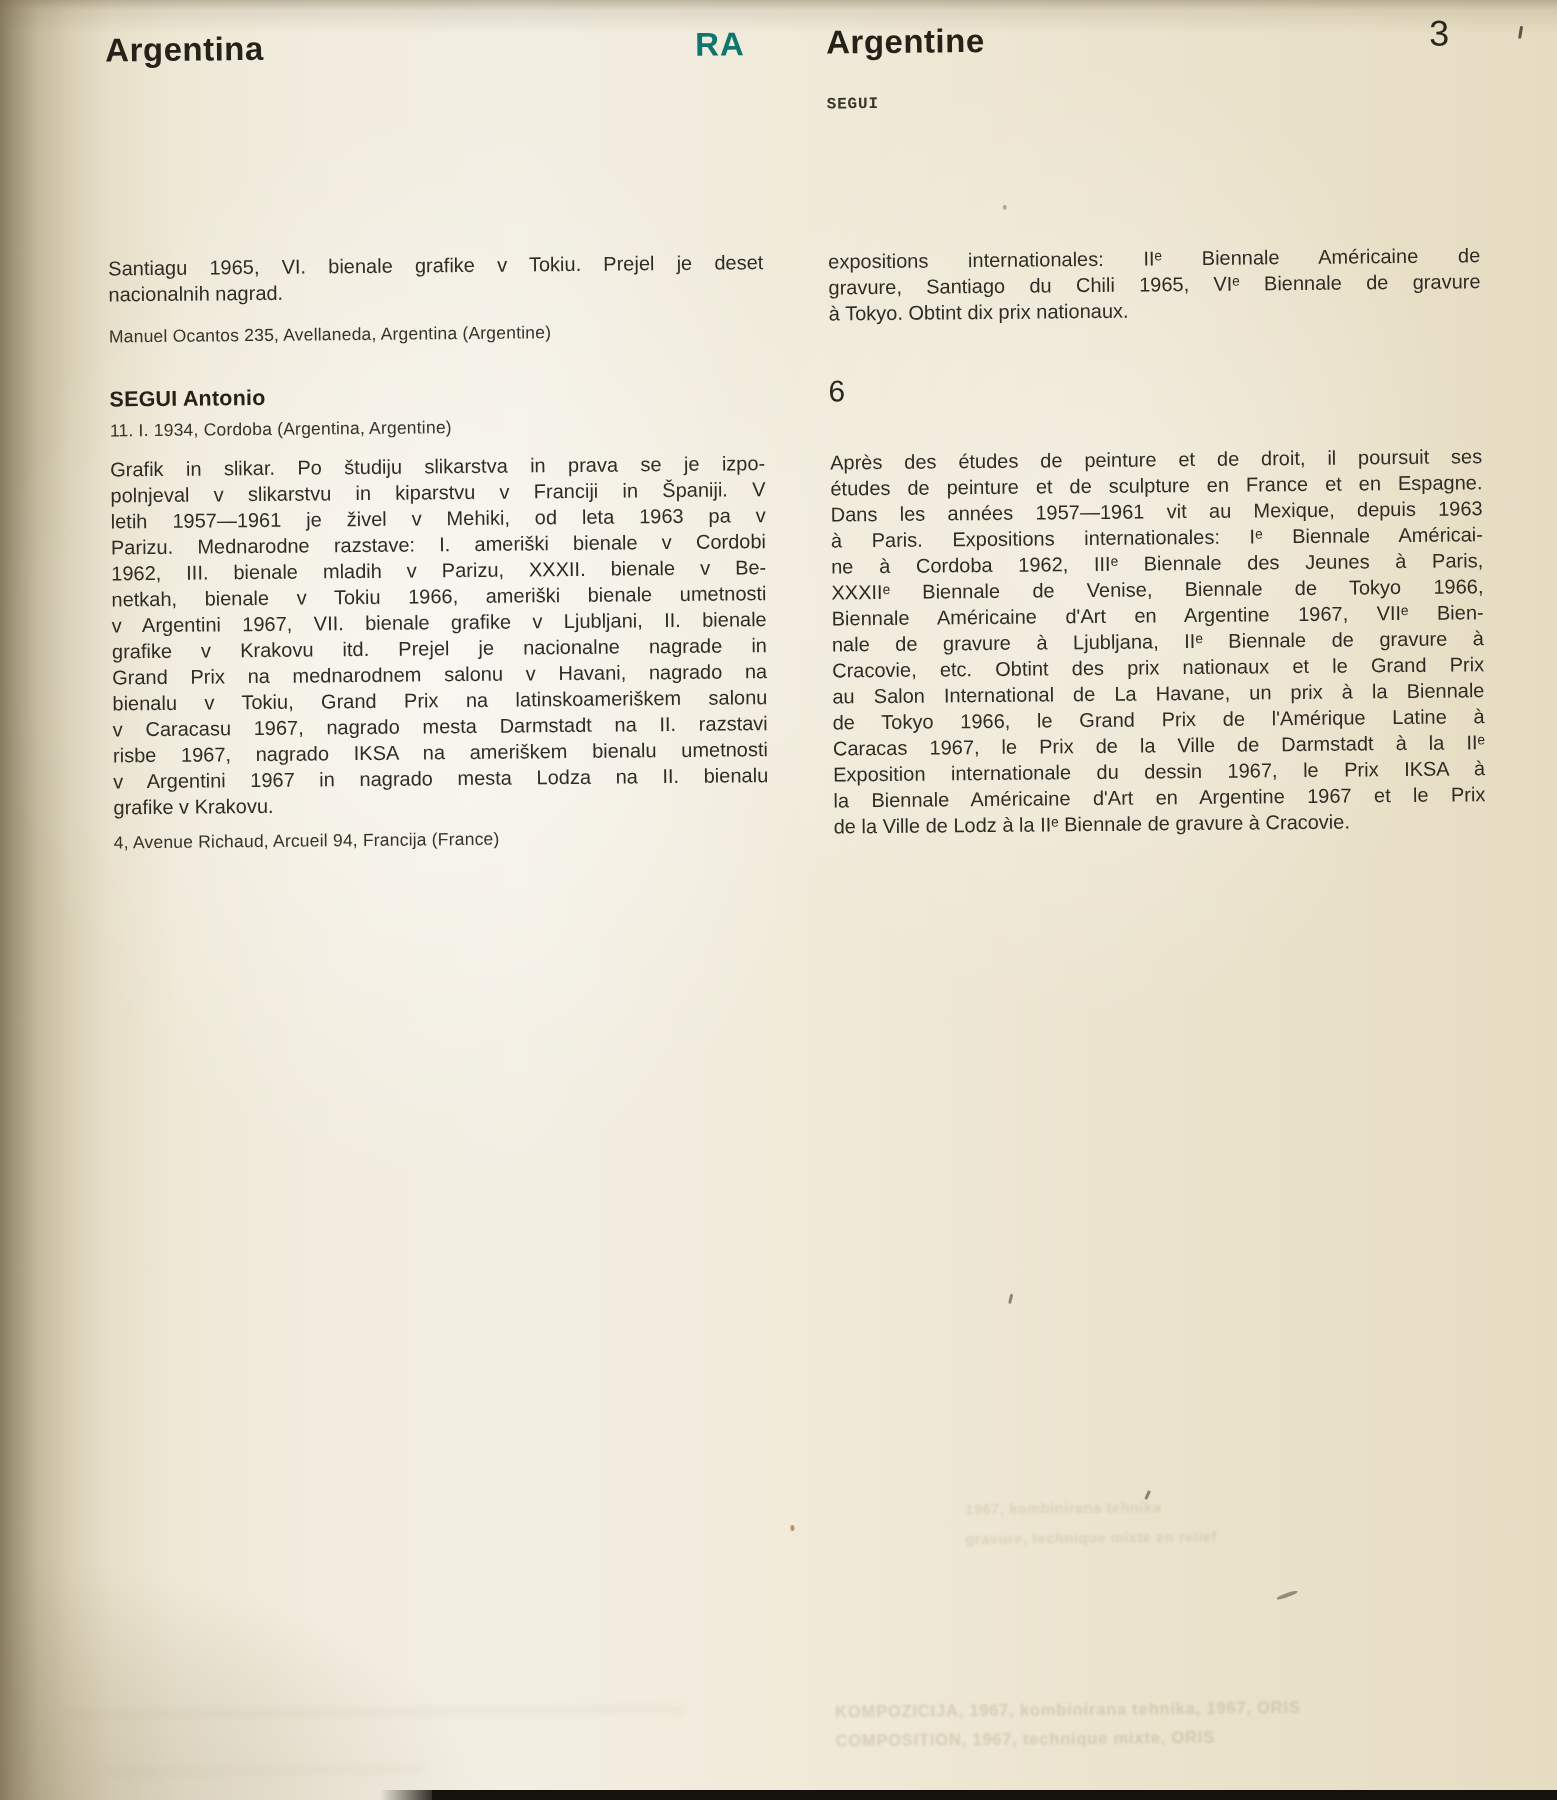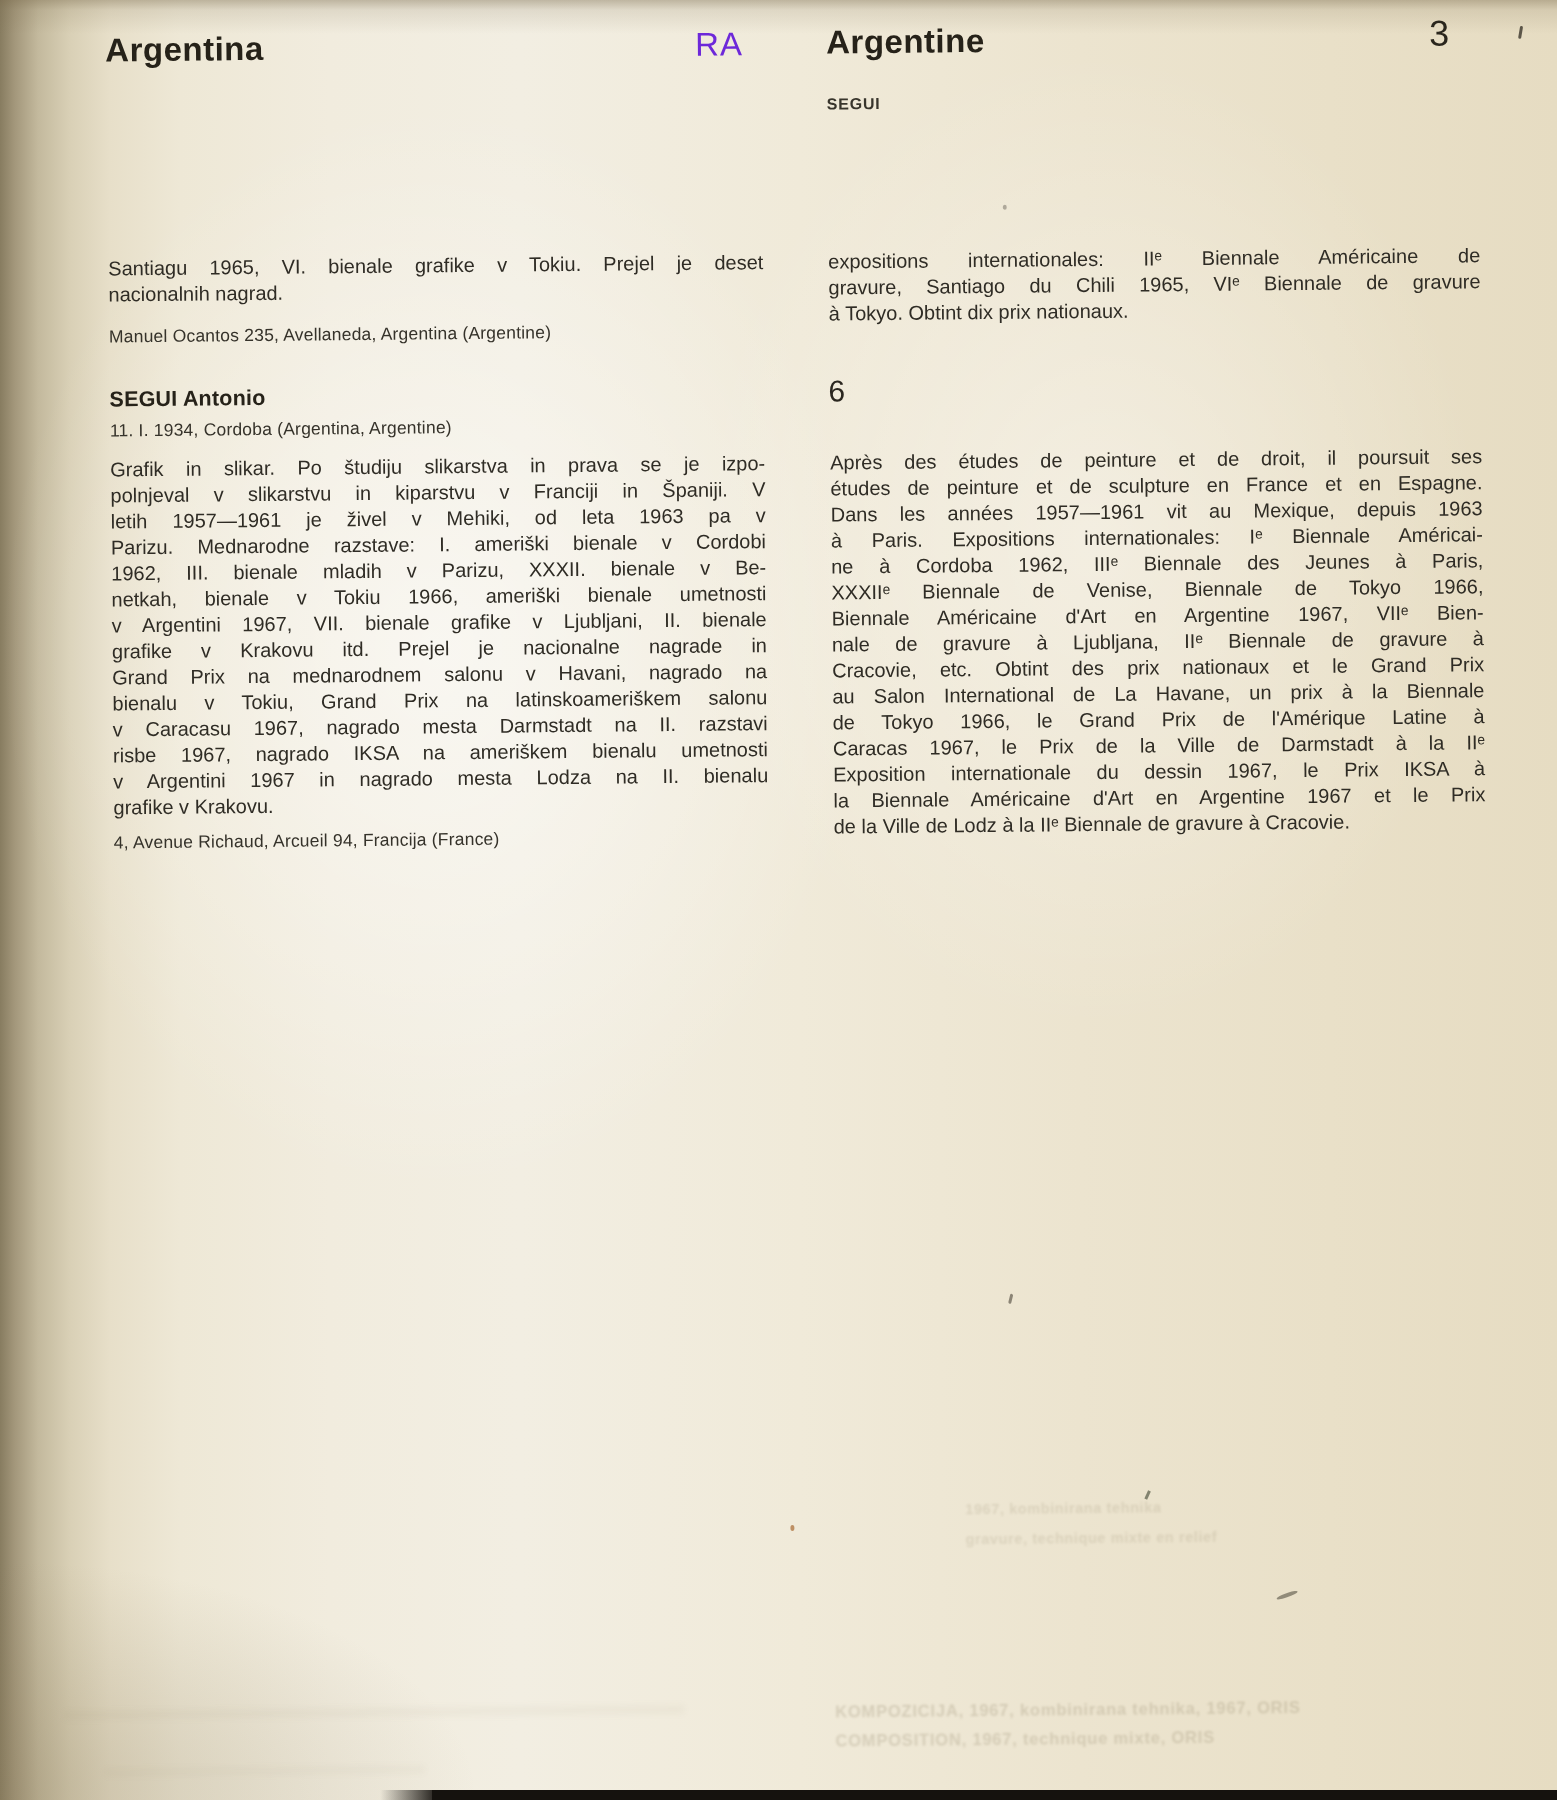--- a/index.html
+++ b/index.html
@@ -36,21 +36,21 @@
     position:absolute;bottom:0;left:432px;right:0;height:10px;background:#15120e;
   }
   .bottom-strip-fade{
     position:absolute;bottom:0;left:380px;width:60px;height:10px;
     background:linear-gradient(90deg,rgba(21,18,14,0),#15120e);
   }
   
   .content{position:absolute;inset:0;transform:rotate(-0.55deg);transform-origin:50% 42%;}
   .abs{position:absolute;}
   .h1{font-size:33px;font-weight:bold;letter-spacing:0.5px;color:#262219;line-height:1;}
-  .h1.reg{font-weight:400;letter-spacing:1px;color:#6d28d9;}
+  .h1.reg{font-weight:700;letter-spacing:1px;color:#0f766e;}
   .pagenum{font-size:36px;font-weight:400;color:#2a261d;line-height:1;}
   .runlabel{font-size:16px;font-weight:bold;letter-spacing:0.8px;color:#38352c;}
   .block{width:655px;font-size:20px;line-height:26px;color:#2f2c25;}
   .block.rcol{width:652px;}
   .jline{text-align:justify;text-align-last:justify;white-space:nowrap;overflow:visible;}
   .jline.last{text-align-last:left;}
   .smalltxt{font-size:17.5px;color:#35322a;letter-spacing:0.2px;}
   .subhead{font-size:21.5px;font-weight:bold;color:#262219;letter-spacing:0.2px;}
   .num6{font-size:30px;color:#2b2720;}
   
@@ -76,21 +76,21 @@
 <div class="glow-right"></div>
 <div class="top-shade"></div>
 <div class="corner-shade"></div>
 
 <div class="content">
 
   <div class="abs h1" style="left:112px;top:27px;">Argentina</div>
   <div class="abs h1 reg" style="left:702px;top:27px;">RA</div>
   <div class="abs h1" style="left:833px;top:26px;">Argentine</div>
   <div class="abs pagenum" style="left:1436px;top:22px;">3</div>
-  <div class="abs runlabel" style="left:833px;top:96px;">SEGUI</div>
+  <div class="abs runlabel" style="left:833px;top:96px;font-family:Liberation Mono, monospace;">SEGUI</div>
 
   <div class="abs block" style="left:113px;top:249px;">
       <div class="jline">Santiagu 1965, VI. bienale grafike v Tokiu. Prejel je deset</div>
       <div class="jline last">nacionalnih nagrad.</div>
     </div>
   <div class="abs smalltxt" style="left:113px;top:320px;">Manuel Ocantos 235, Avellaneda, Argentina (Argentine)</div>
   <div class="abs subhead" style="left:113px;top:381px;">SEGUI Antonio</div>
   <div class="abs smalltxt" style="left:113px;top:414px;">11. I. 1934, Cordoba (Argentina, Argentine)</div>
   <div class="abs block" style="left:113px;top:450px;">
       <div class="jline">Grafik in slikar. Po študiju slikarstva in prava se je izpo-</div>

